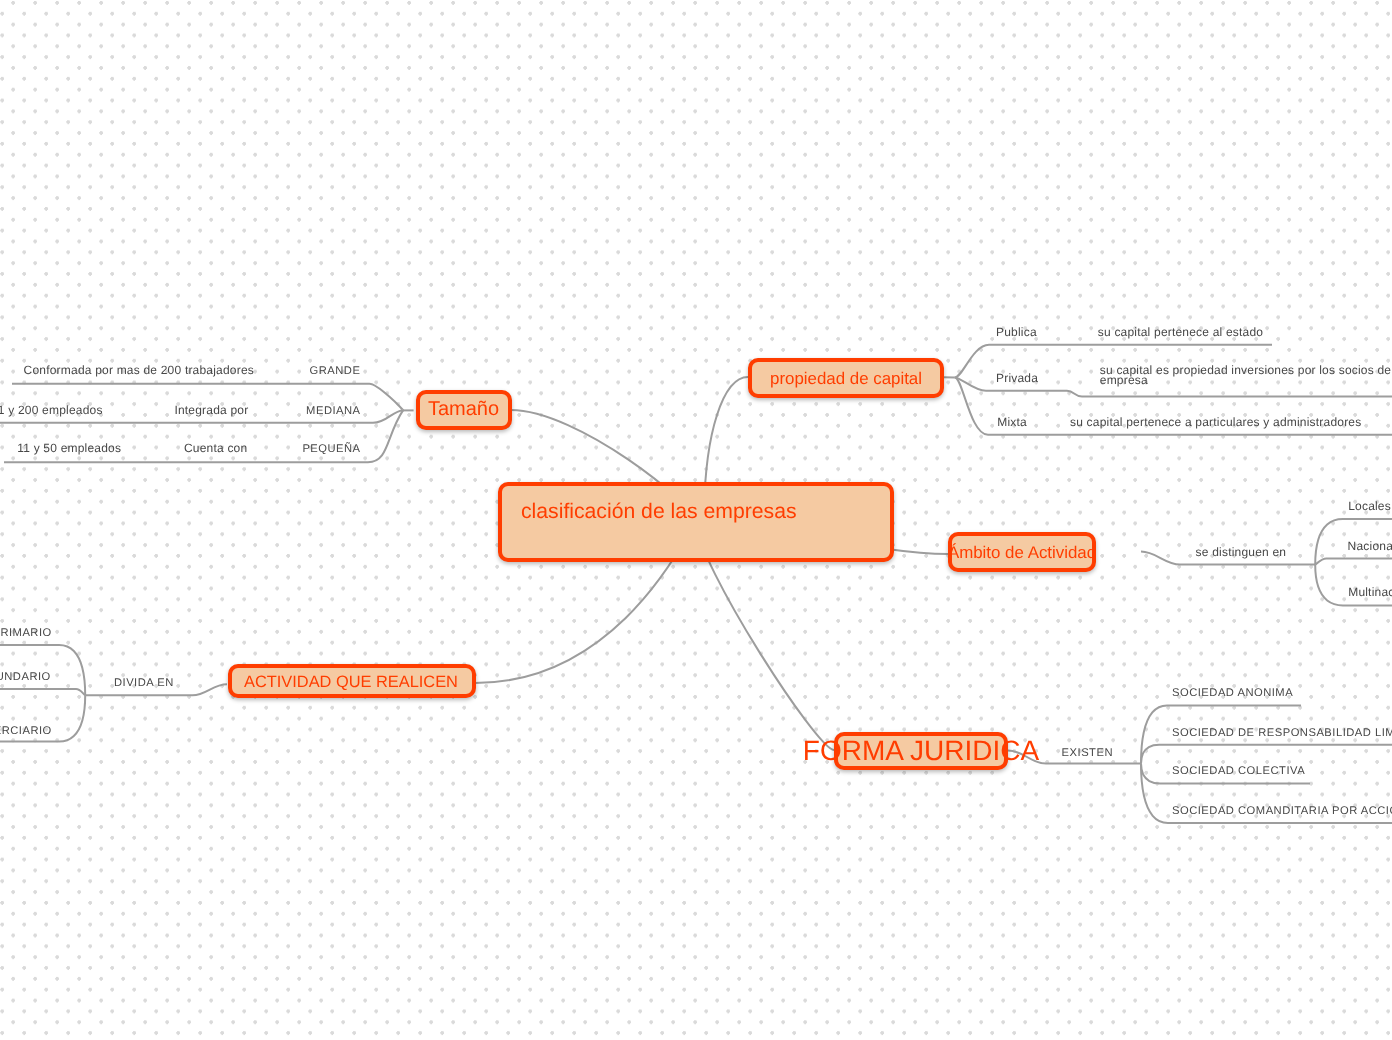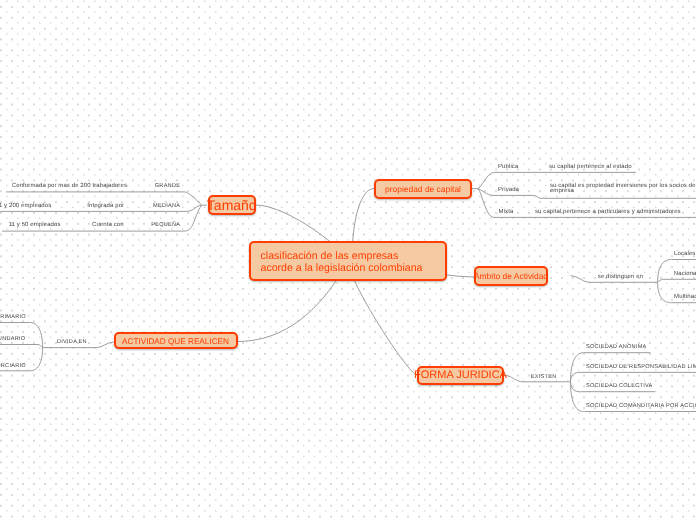--- a/index.html
+++ b/index.html
@@ -56,32 +56,31 @@
   <path d="M 570.50 381.80 C 570.50 392.20 579.00 391.70 580.50 391.70 L 655.00 391.70"></path>
   <path d="M 570.50 381.80 C 570.50 413.00 582.40 411.50 584.50 411.50 L 700.00 411.50"></path>
   <path d="M 42.60 347.60 C 42.60 321.20 31.00 322.50 29.00 322.50 L -4.00 322.50"></path>
   <path d="M 42.60 347.60 C 41.40 346.80 40.20 344.50 38.00 344.50 L -4.00 344.50"></path>
   <path d="M 42.60 347.60 C 42.60 372.00 31.00 370.80 29.00 370.80 L -4.00 370.80"></path>
 </svg>
 
 <div id="nodes">
   <div class="node" style="left:249px;top:241px;width:198px;height:40px;">
     <span style="left:9.5px;top:7px;font-size:10.6px;">clasificación de las empresas</span>
-    <span style="left:9.5px;top:18.8px;font-size:10.6px;">acorde a la legislación colombiana</span>
   </div>
-  <div class="node nc" style="left:208px;top:195px;width:47.5px;height:20px;font-size:14px;">
+  <div class="node nc" style="left:208px;top:195px;width:47.5px;height:20px;font-size:10px;">
       <span style="position:static;transform:translateY(-0.5px);">Tamaño</span>
     </div>
   <div class="node nc" style="left:374px;top:178.5px;width:98px;height:20px;font-size:8.45px;">
       <span style="position:static;transform:translateY(-0.2px);">propiedad de capital</span>
     </div>
   <div class="node nc" style="left:474px;top:266px;width:74px;height:20px;font-size:8.45px;">
       <span style="position:static;transform:translateY(-0.2px);">Ámbito de Actividad</span>
     </div>
-  <div class="node nc" style="left:417px;top:365.5px;width:87px;height:19.5px;font-size:11px;">
+  <div class="node nc" style="left:417px;top:365.5px;width:87px;height:19.5px;font-size:14px;">
       <span style="position:static;transform:translateY(0.2px);">FORMA JURIDICA</span>
     </div>
   <div class="node nc" style="left:113.5px;top:331.5px;width:124px;height:17px;font-size:8.2px;">
       <span style="position:static;transform:translateY(0.6px);">ACTIVIDAD QUE REALICEN</span>
     </div>
 </div>
 
 <div id="labels">
   <div class="txt mx r" style="left:127.00px;top:181.22px;">Conformada por mas de 200 trabajadores</div>
   <div class="txt cp r" style="left:180.20px;top:181.36px;">GRANDE</div>

